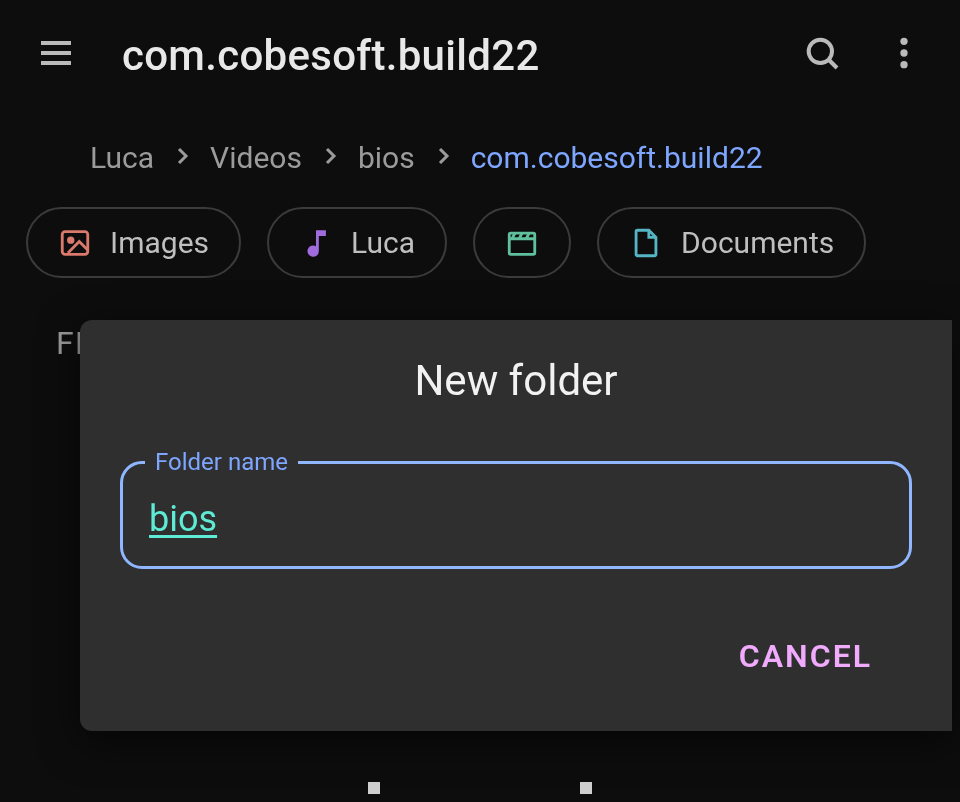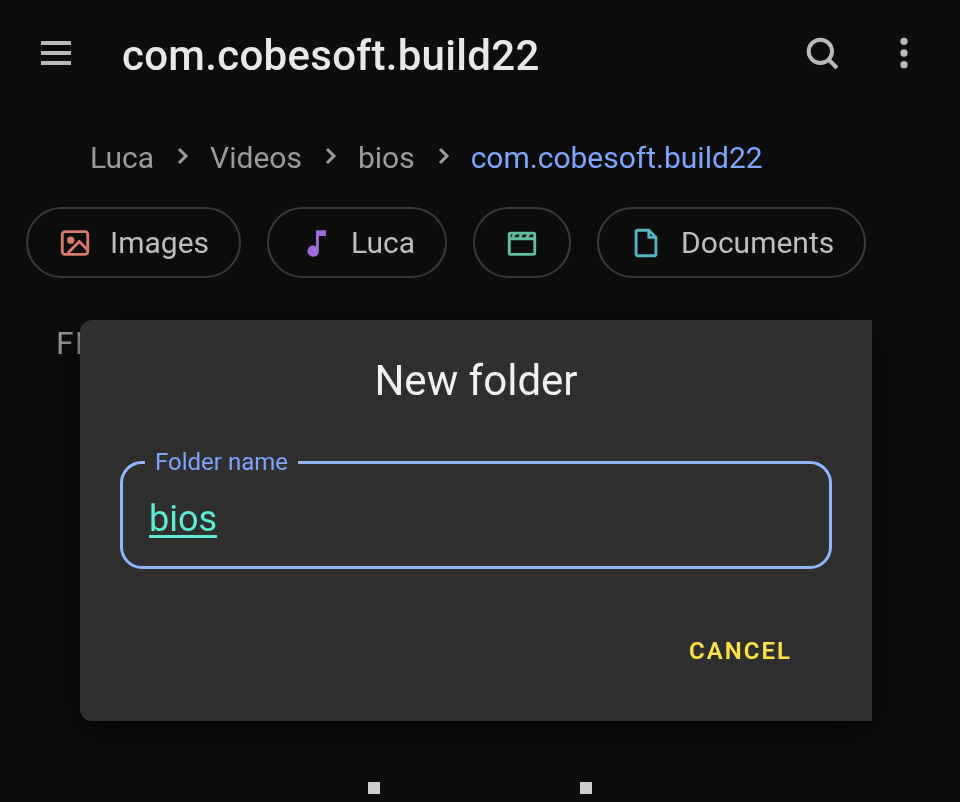--- a/index.html
+++ b/index.html
@@ -95,21 +95,21 @@
     align-items: flex-start;
     justify-content: center;
     pointer-events: none;
   }
   .dialog {
     pointer-events: auto;
     position: absolute;
     top: 320px;
     left: 80px;
     right: 0;
-    width: 792px;
+    width: 872px;
     background: #2f2f2f;
     border-radius: 12px 0 0 12px;
     padding: 36px 40px 8px 40px;
     box-shadow: 0 10px 40px rgba(0,0,0,0.6);
   }
   .dialog-title {
     text-align: center;
     font-size: 42px;
     font-weight: 400;
     color: #f2f2f2;
@@ -143,22 +143,22 @@
   }
   .dialog-actions {
     display: flex;
     justify-content: flex-end;
     gap: 60px;
     padding: 56px 30px 36px 0;
   }
   .dialog-btn {
     background: transparent;
     border: none;
-    color: #fde047;
-    font-size: 24px;
+    color: #f0abfc;
+    font-size: 32px;
     font-weight: 600;
     letter-spacing: 2px;
     cursor: pointer;
     padding: 12px 10px;
     font-family: inherit;
   }
 
   
   .nav-handles {
     position: absolute;

